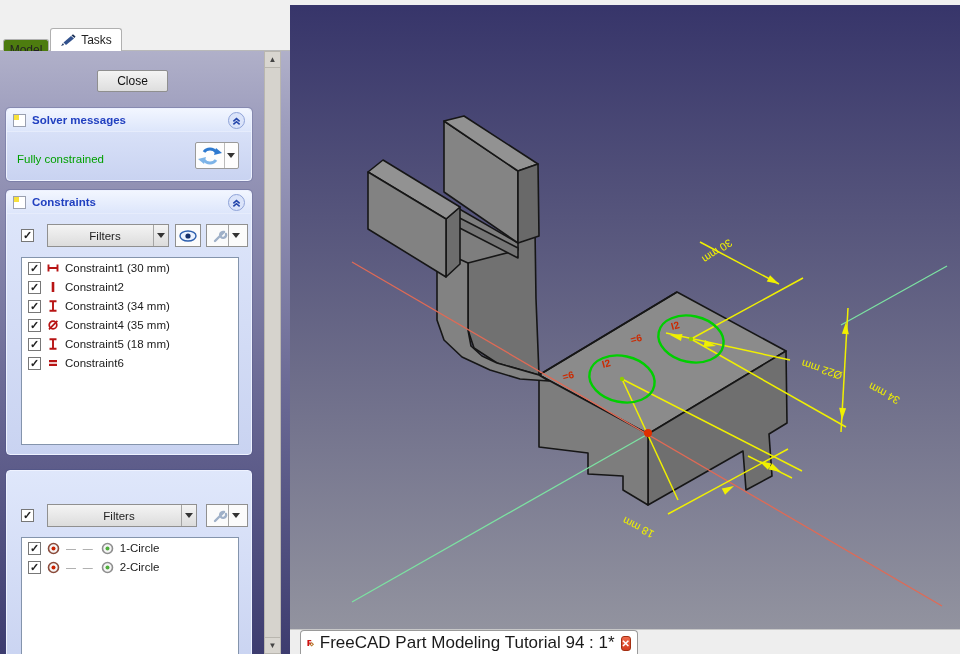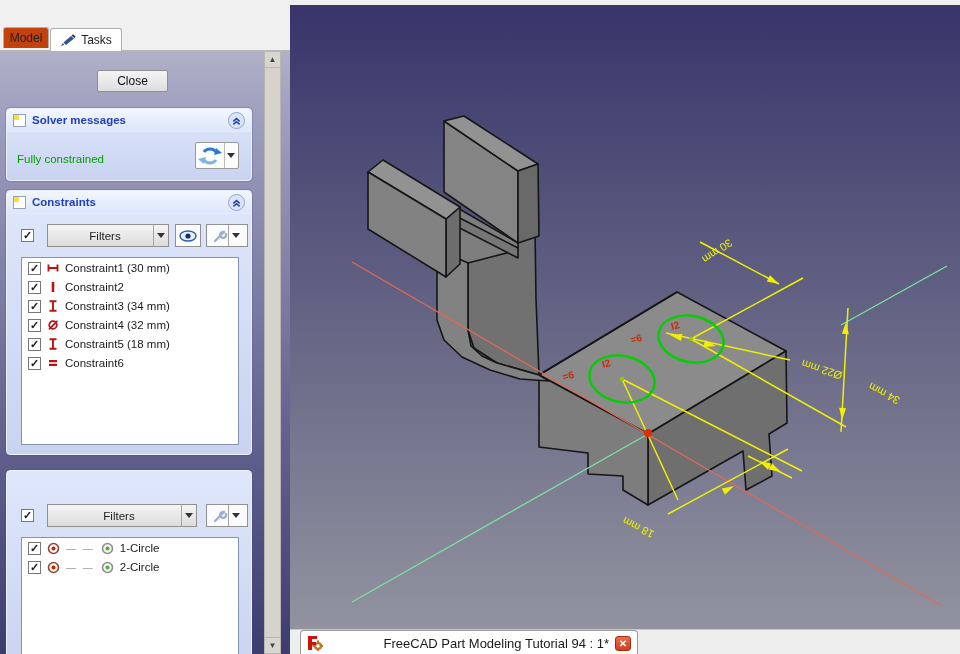--- a/index.html
+++ b/index.html
@@ -14,21 +14,21 @@
   .titlebar .spacer { flex:1; }
   .float-icon { width:11px; height:10px; position:relative; }
   .float-icon::before { content:""; position:absolute; left:3px; top:0; width:7px; height:6px; border:1px solid #555; }
   .float-icon::after  { content:""; position:absolute; left:0; top:3px; width:7px; height:6px; border:1px solid #555; background:#efefef; }
 
   .tabsrow { position:absolute; left:0; top:25px; width:290px; height:26px; background:#f0f0f0;
              border-bottom:1px solid #b9b9b9; }
   .tab { position:absolute; top:3px; height:23px; border:1px solid #b0b0b0; border-bottom:none;
          border-radius:3px 3px 0 0; font-size:12px; color:#222; display:flex; align-items:center;
          justify-content:center; gap:5px; }
-  .tab.model { left:3px; width:46px; background:#c2410c; top:2px; height:21px; }
+  .tab.model { left:3px; width:46px; background:#4d7c0f; top:14px; height:21px; }
   .tab.tasks { left:50px; width:72px; background:#fff; }
 
   .panel-body { position:absolute; left:0; top:51px; width:290px; height:603px; overflow:hidden;
                 background:linear-gradient(#b0b0c9, #9d9dbd 12%, #6c6b96 55%, #3d3c6f); }
   .close-btn { position:absolute; left:97px; top:19px; width:71px; height:22px;
                background:linear-gradient(#f4f4f4,#dedede); border:1px solid #8f8f8f; border-radius:2px;
                font-size:12px; color:#111; font-family:"Liberation Sans",sans-serif; }
 
   .section { position:absolute; left:6px; width:246px; border-radius:4px;
              background:linear-gradient(#dfe7fb,#c9d3f1); border:1px solid #eef2ff;
@@ -68,21 +68,21 @@
   .lrow .checkbox { position:relative; flex:none; }
   .dashes { color:#9a9a9a; font-size:10px; letter-spacing:2px; }
 
   
   .main { position:absolute; left:290px; top:0; width:670px; height:654px; background:#f0f0f0; }
   .viewport { position:absolute; left:0; top:5px; width:670px; height:624px; cursor:default; }
   .docbar { position:absolute; left:0; top:629px; width:670px; height:25px; background:#eeeeee; border-top:1px solid #c8c8c8; }
   .doctab { position:absolute; left:10px; top:0px; width:338px; height:25px; background:#fff;
             border:1px solid #9a9a9a; border-bottom:none; border-radius:4px 4px 0 0;
             display:flex; align-items:center; gap:6px; padding:0 6px; }
-  .doctab .dlabel { font-size:13px; color:#1a1a1a; flex:1; white-space:nowrap;text-align:right; }
+  .doctab .dlabel { font-size:17px; color:#1a1a1a; flex:1; white-space:nowrap; }
   .tab-close { width:16px; height:15px; border-radius:3px; background:linear-gradient(#ef6a4c,#d43c1f);
                border:1px solid #a42f12; color:#fff; font-size:10px; font-weight:bold; line-height:13px;
                text-align:center; padding:0; }
   svg text { font-family:"Liberation Sans", sans-serif; }
 </style>
 </head>
 <body>
 
 <div class="app">
 
@@ -183,21 +183,21 @@
                 <path d="M2.5,1.3 H9.5 M2.5,10.7 H9.5 M6,1.3 V10.7" fill="none" stroke="#b81414" stroke-width="1.9"></path>
               </svg>
               <span>Constraint3 (34 mm)</span>
             </div>
             <div class="lrow">
               <span class="checkbox">✓</span>
               <svg width="12" height="12" viewBox="0 0 12 12">
                 <circle cx="6" cy="6" r="3.8" fill="none" stroke="#b81414" stroke-width="1.7"></circle>
                 <path d="M2,10.4 L10.4,1.8" fill="none" stroke="#b81414" stroke-width="1.7"></path>
               </svg>
-              <span>Constraint4 (32 mm)</span>
+              <span>Constraint4 (35 mm)</span>
             </div>
             <div class="lrow">
               <span class="checkbox">✓</span>
               <svg width="12" height="12" viewBox="0 0 12 12">
                 <path d="M2.5,1.3 H9.5 M2.5,10.7 H9.5 M6,1.3 V10.7" fill="none" stroke="#b81414" stroke-width="1.9"></path>
               </svg>
               <span>Constraint5 (18 mm)</span>
             </div>
             <div class="lrow">
               <span class="checkbox">✓</span>

